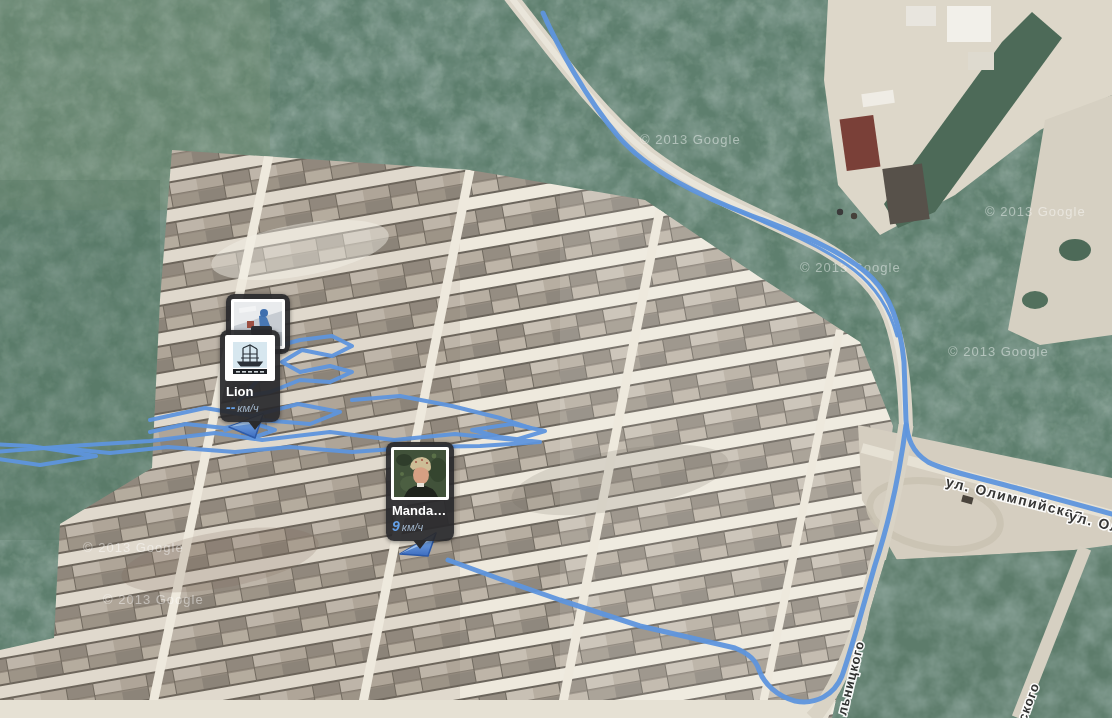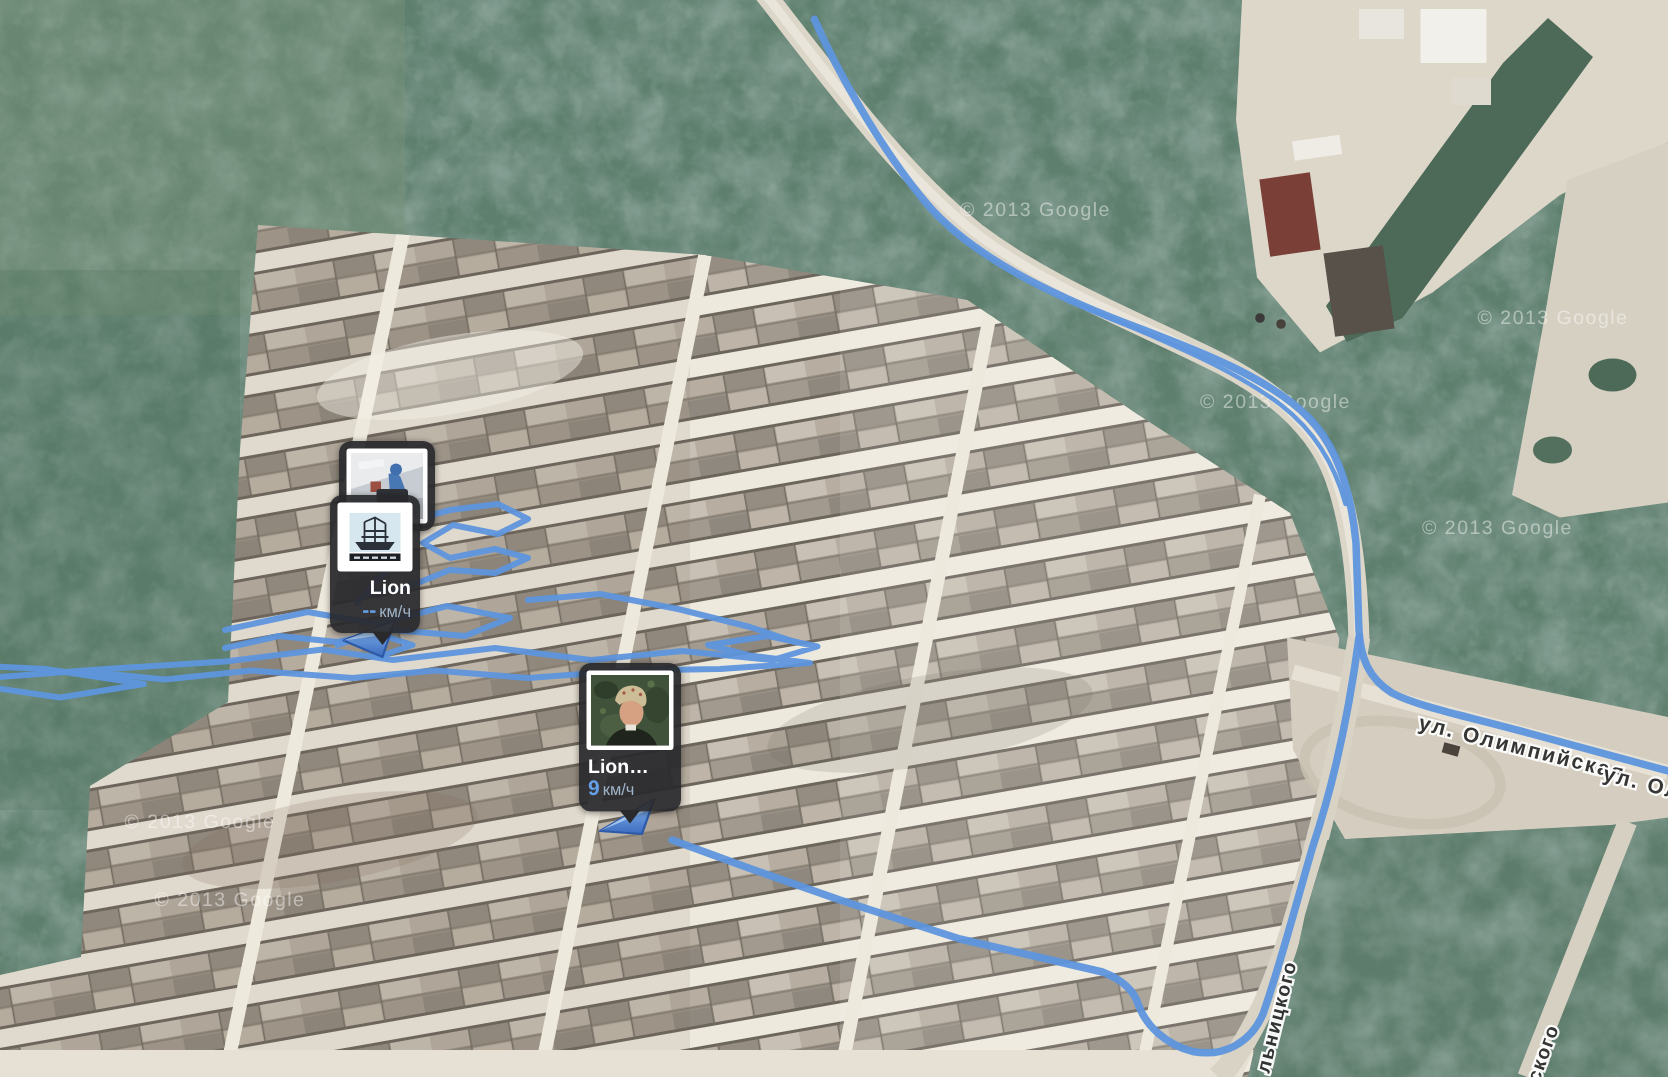--- a/index.html
+++ b/index.html
@@ -24,28 +24,28 @@
       fill:var(--watermark);font-weight:400;}
 
   .track{stroke:var(--track-blue);fill:none;stroke-linecap:round;stroke-linejoin:round;opacity:.95;}
 
   
   .marker{position:absolute;background:var(--marker-bg);border-radius:8px;
           padding:5px 5px 5px;box-shadow:0 1px 4px rgba(0,0,0,.45);}
   .marker .photo{display:block;border:3px solid #fff;border-radius:2px;overflow:hidden;line-height:0;}
   .marker .mname{color:var(--marker-name);font-size:13px;font-weight:700;margin:3px 1px 0;
                  white-space:nowrap;overflow:hidden;}
-  .marker .speed{margin:0 1px 1px;white-space:nowrap;line-height:15px;}
+  .marker .speed{margin:0 1px 1px;white-space:nowrap;line-height:15px;font-style:italic;}
   .marker .speed .val{color:var(--speed-value);font-weight:700;font-size:14px;}
   .marker .speed .unit{color:var(--speed-unit);font-size:11px;margin-left:2px;}
   .marker .tail{position:absolute;bottom:-8px;width:0;height:0;
                 border-left:7px solid transparent;border-right:7px solid transparent;
                 border-top:9px solid #2a2a2c;}
   .marker-rider{left:226px;top:294px;z-index:3;}
-  .marker-lion{left:220px;top:330px;z-index:4;text-align:right;}
+  .marker-lion{left:220px;top:330px;z-index:4;}
   .marker-lion .tail{left:28px;}
   .marker-manda{left:386px;top:442px;z-index:4;}
   .marker-manda .tail{left:27px;}
   .stamp{background:#fff;border:2px dotted #555;border-radius:2px;padding:2px;line-height:0;}
   .dir-arrow{position:absolute;z-index:2;line-height:0;}
   .arrow-lion{left:227px;top:411px;}
   .arrow-manda{left:396px;top:529px;}
 </style>
 </head>
 <body>
@@ -262,20 +262,20 @@
           <circle cx="40" cy="6" r="2.4" fill="#5a7048"></circle>
         <path d="M 10,47 Q 14,36 26,35 Q 40,36 44,47 Z" fill="#1f241d"></path>
         <ellipse cx="27" cy="25" rx="8" ry="9.5" fill="#d6a083"></ellipse>
         <path d="M 16,17 Q 18,7 28,7 Q 37,8 37,17 Q 37,21 34,21 Q 28,14 19,20 Z" fill="#cdbd96"></path>
         <circle cx="22" cy="12" r="1.1" fill="#a45a4a"></circle>
           <circle cx="28" cy="10" r="1.1" fill="#a45a4a"></circle>
         <circle cx="33" cy="13" r="1.1" fill="#a45a4a"></circle>
         <rect x="23" y="33" width="7" height="4" fill="#e8e4da"></rect>
       </svg>
     </span>
-    <div class="mname">Lion…</div>
+    <div class="mname">Manda…</div>
     <div class="speed">
       <span class="val">9</span><span class="unit">км/ч</span>
     </div>
     <div class="tail"></div>
   </div>
 
 </div>
 
 </body></html>

